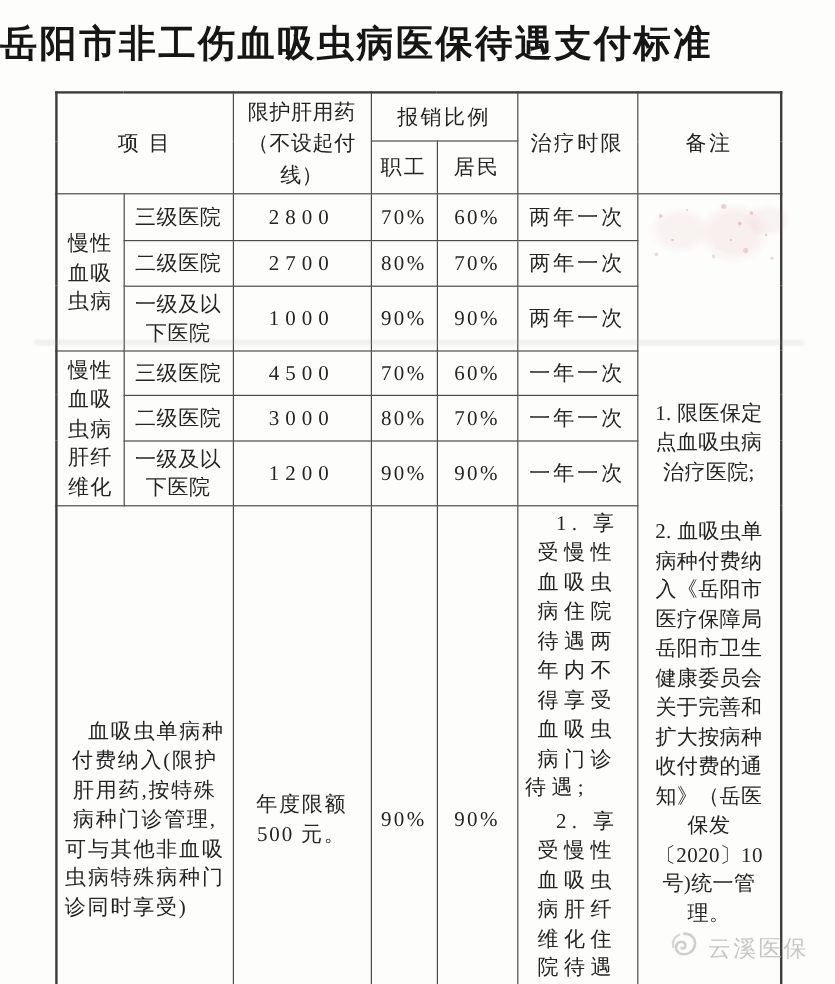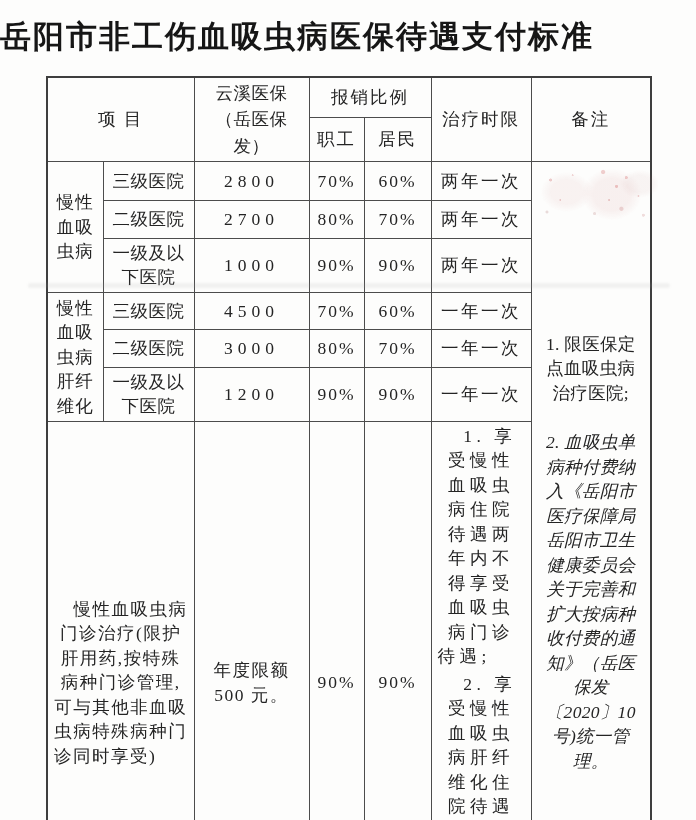--- a/index.html
+++ b/index.html
@@ -64,21 +64,21 @@
   }
   td.dur-notes p { text-indent:1em; }
   td.dur-notes p + p { margin-top:3px; }
 
   td.remarks-cell {
     vertical-align:top; text-align:left;
     padding:152px 5px 10px 7px;
     font-size:16.3px; line-height:1.55; letter-spacing:0.3px;
     position:relative;
   }
-  td.remarks-cell p + p { margin-top:25px;font-style:italic; }
+  td.remarks-cell p + p { margin-top:25px; }
 
   .stamp {
     position:absolute; left:536px; top:156px; width:122px; height:80px;
     opacity:0.6; filter:blur(0.4px); pointer-events:none;
     background-image:
       radial-gradient(circle 3px at 12% 30%, rgba(200,90,90,0.5) 0 40%, transparent 60%),
       radial-gradient(circle 2px at 20% 55%, rgba(190,80,80,0.45) 0 40%, transparent 60%),
       radial-gradient(circle 3px at 9% 70%, rgba(170,110,110,0.4) 0 40%, transparent 60%),
       radial-gradient(circle 2px at 30% 24%, rgba(200,90,90,0.4) 0 40%, transparent 60%),
       radial-gradient(circle 4px at 55% 20%, rgba(205,85,85,0.45) 0 40%, transparent 65%),
@@ -124,22 +124,22 @@
       <col style="width:55px">
         <col style="width:67px">
         <col style="width:100px">
       <col style="width:120px">
     </colgroup>
 
     <tbody>
         <tr class="rh1">
       <td class="hdr" colspan="2" rowspan="2">项 目</td>
       <td class="hdr" rowspan="2">
-        <span class="hline">云溪医保</span>
-        <span class="hline">（岳医保发）</span>
+        <span class="hline">限护肝用药</span>
+        <span class="hline">（不设起付线）</span>
       </td>
       <td class="hdr" colspan="2">报销比例</td>
       <td class="hdr" rowspan="2">治疗时限</td>
       <td class="hdr" rowspan="2">备注</td>
     </tr>
     <tr class="rh2">
       <td class="hdr">职工</td>
       <td class="hdr">居民</td>
     </tr>
 
@@ -188,31 +188,40 @@
     <tr class="r6">
       <td class="tier">一级及以下医院</td>
       <td class="num">1200</td>
       <td class="pct">90%</td>
       <td class="pct">90%</td>
       <td class="dur">一年一次</td>
     </tr>
 
     <tr class="rbig">
       <td class="item-cell" colspan="2">
-        <p>慢性血吸虫病门诊治疗(限护肝用药,按特殊病种门诊管理,可与其他非血吸虫病特殊病种门诊同时享受)</p>
+        <p>血吸虫单病种付费纳入(限护肝用药,按特殊病种门诊管理,可与其他非血吸虫病特殊病种门诊同时享受)</p>
       </td>
       <td class="limit-note">年度限额 500 元。</td>
       <td class="pct">90%</td>
       <td class="pct">90%</td>
       <td class="dur-notes">
         <p>1. 享受慢性血吸虫病住院待遇两年内不得享受血吸虫病门诊待遇;</p>
         <p>2. 享受慢性血吸虫病肝纤维化住院待遇当年不得享受血吸虫病门诊待遇。</p>
       </td>
     </tr>
 
   </tbody>
     </table>
 
   <div class="stamp"></div>
   <div class="scan-streak"></div>
 
+  <div class="watermark">
+    <span>
+      <svg width="28" height="28" viewBox="0 0 28 28" fill="none">
+        <path d="M14 4 C20 4 24 8 23 14 C22 19 17 22 12 21 C8 20 6 16 8 13 C10 10 14 10 15 13 C16 15 14 17 12 16" stroke="#cfcfcf" stroke-width="2.2" stroke-linecap="round" fill="none"></path>
+        <path d="M10 5 C6 7 4 11 5 15" stroke="#d6d6d6" stroke-width="2" stroke-linecap="round" fill="none"></path>
+      </svg>
+    </span>
+    <span class="wm-text">云溪医保</span>
+  </div>
 
 </div>
 
 </body></html>

